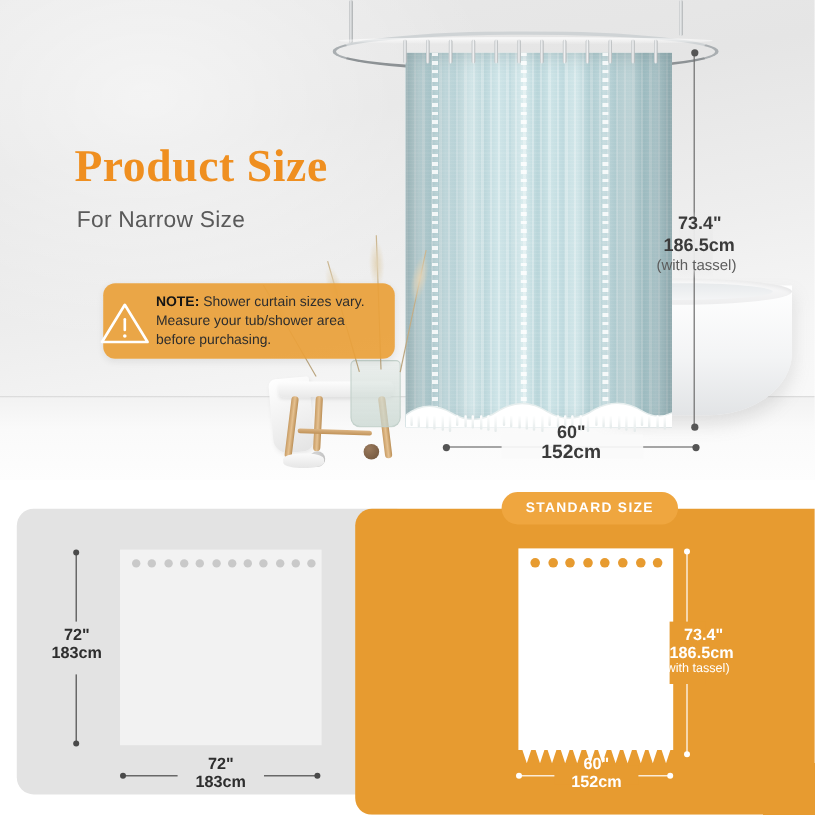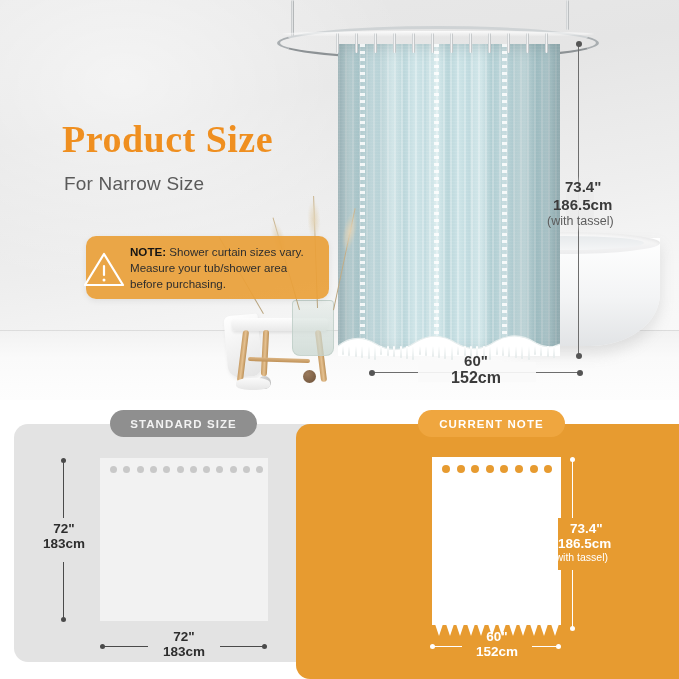--- a/index.html
+++ b/index.html
@@ -451,22 +451,21 @@
       <span class="a">60"</span>
       <span class="b">152cm</span>
     </div>
   </div>
 
   <div class="cards">
     <div class="card std"></div>
     <div class="card cur"></div>
   </div>
 
-  <div class="pill std">STANDARD SIZE</div>
-  <div class="pill cur">CURRENT NOTE</div>
+  <div class="pill cur">STANDARD SIZE</div>
 
   <div class="panel-std"></div>
   <div id="grommets-std">
       <div class="grommet g-std" style="left: 110px; z-index: 4;"></div>
       <div class="grommet g-std" style="left: 123.3px; z-index: 4;"></div>
       <div class="grommet g-std" style="left: 136.6px; z-index: 4;"></div>
       <div class="grommet g-std" style="left: 149.9px; z-index: 4;"></div>
       <div class="grommet g-std" style="left: 163.2px; z-index: 4;"></div>
       <div class="grommet g-std" style="left: 176.5px; z-index: 4;"></div>
       <div class="grommet g-std" style="left: 189.8px; z-index: 4;"></div>

